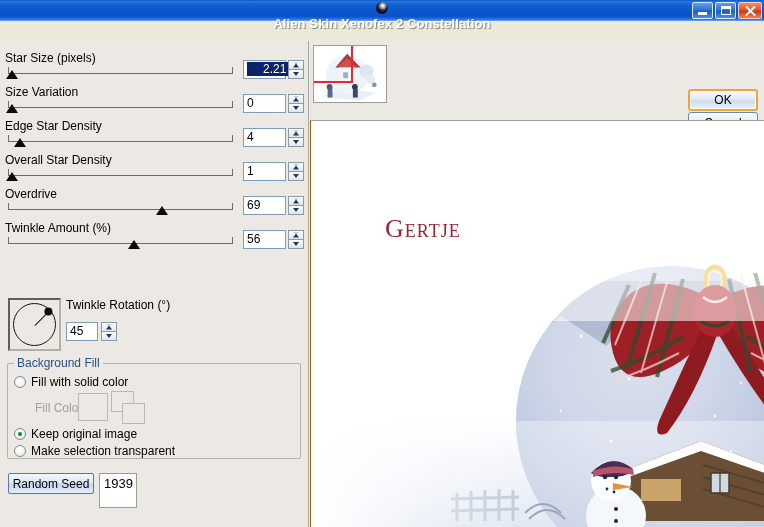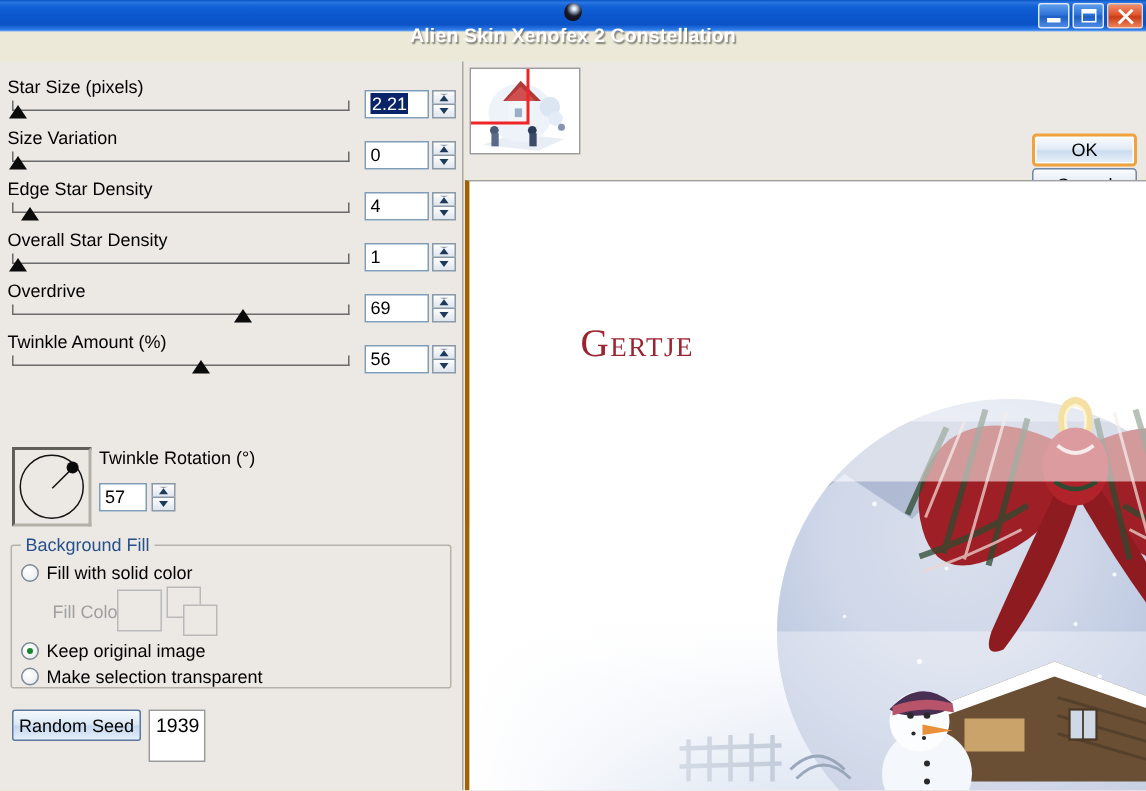--- a/index.html
+++ b/index.html
@@ -133,21 +133,21 @@
     border: 1px solid #7f9db9;
     box-sizing: border-box;
     font-size: 12px;
     padding: 1px 0 0 3px;
     color: #000;
   }
   .numbox.sel {
     background: #fff;
   }
   .numbox.sel span {
-    background: #0a246a; color: #fff; padding: 0 1px;
+    background: #0a246a; color: #fff; padding: 0 16px;
   }
   .spin {
     position: absolute; top: 11px;
     width: 16px; height: 19px;
     display: flex; flex-direction: column;
   }
   .spin div {
     flex: 1;
     border: 1px solid #8a9aa9;
     background: linear-gradient(to bottom, #fdfdfd 0%, #dfe6ee 100%);
@@ -325,21 +325,21 @@
     border: 2px solid #f0a33c;
     box-shadow: inset 0 0 0 1px #ffffff;
   }
   .cancel-btn { top: 71px; }
 
   .preview {
     position: absolute; left: 310px; top: 120px;
     width: 454px; height: 407px;
     background: #ffffff;
     border-top: 1px solid #a0a0a0;
-    border-left: 3px solid #a16207;
+    border-left: 1px solid #a16207;
     overflow: hidden;
     box-sizing: border-box;
   }
   .gertje {
     position: absolute; left: 74px; top: 93px;
     font-family: "Liberation Serif", serif;
     font-size: 26px;
     font-variant: small-caps;
     letter-spacing: 1px;
     color: #9c2332;
@@ -463,21 +463,21 @@
       </div>
     </div>
 
     <div class="dial-box">
       <div class="dial">
         <div class="dial-needle"></div>
         <div class="dial-knob"></div>
       </div>
     </div>
     <div class="rot-label">Twinkle Rotation (°)</div>
-    <div class="rot-num">57</div>
+    <div class="rot-num">45</div>
     <div class="spin rot-spin">
       <div class="up">
           <div class="ar"></div>
         </div>
       <div class="dn">
           <div class="ar"></div>
         </div>
     </div>
 
     <div class="groupbox"></div>

